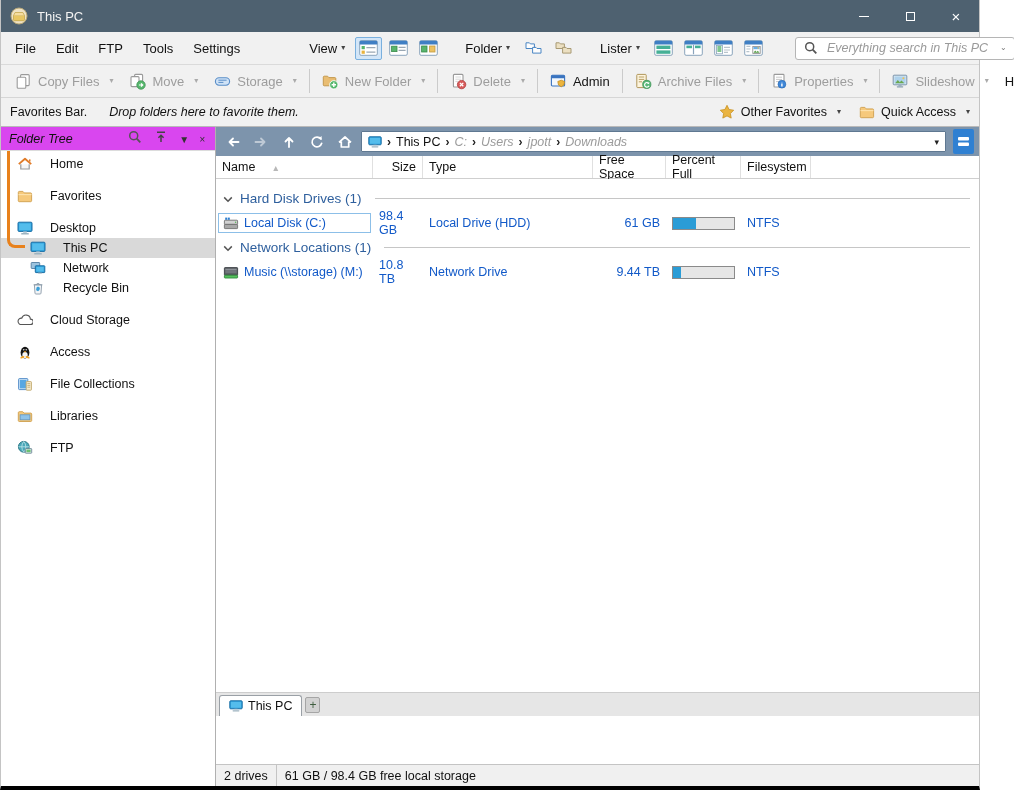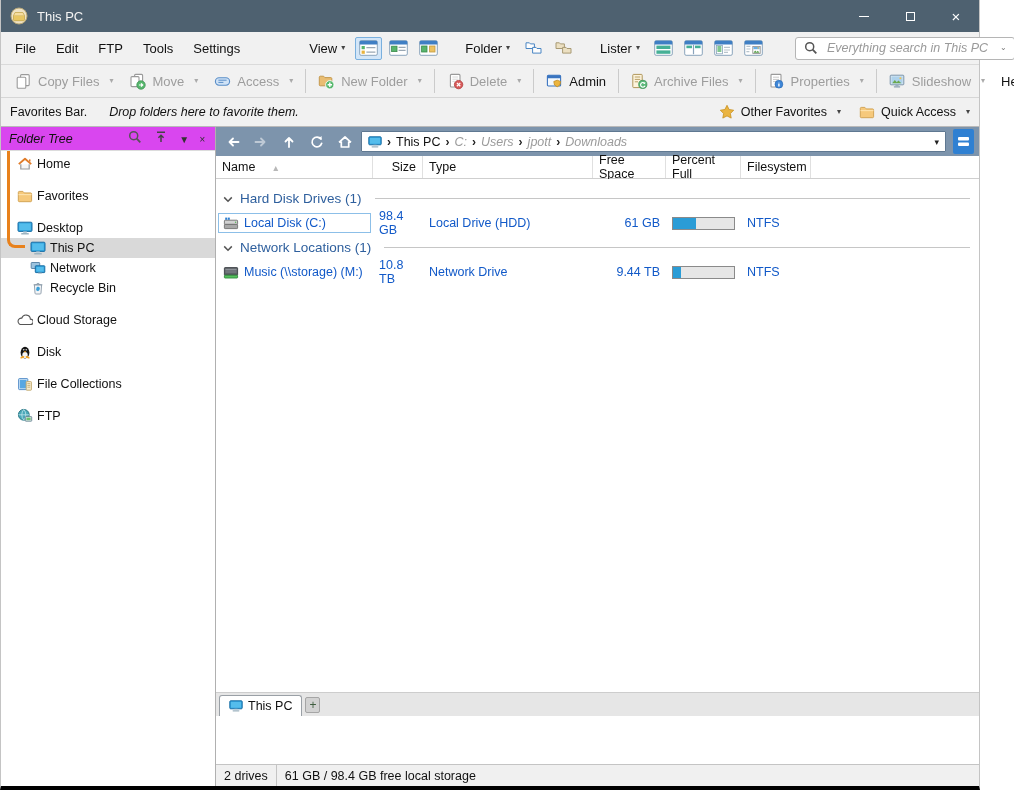--- a/index.html
+++ b/index.html
@@ -47,21 +47,21 @@
   .fav-hint{font-style:italic;}
   #fav-items{margin-left:auto;display:flex;gap:18px;}
   .fav-item{display:flex;align-items:center;gap:6px;}
   
   .main{flex:1;display:flex;min-height:0;}
   .treepanel{width:215px;flex:none;display:flex;flex-direction:column;border-right:1px solid #b0b0b0;background:#fff;}
   .tree-header{height:24px;background:#d946ef;border-bottom:1px solid #dcdcdc;display:flex;align-items:center;padding:0 8px;flex:none;font-style:italic;}
   #tree-tools{margin-left:auto;display:flex;gap:10px;align-items:center;padding-right:2px;}
   .ttool .glyph{font-size:10px;color:#333;}
   .tree-list{flex:1;position:relative;padding-top:3px;overflow:hidden;}
-  .tree-item{height:20px;display:flex;align-items:center;gap:4px;padding-left:16px;position:relative;z-index:1;}
+  .tree-item{height:20px;display:flex;align-items:center;gap:17px;padding-left:16px;position:relative;z-index:1;}
   .tree-item.indent1{padding-left:29px;}
   .tree-item.spaced{margin-top:12px;}
   .tree-item.selected{background:#d9d9d9;}
   .path-line{position:absolute;left:6px;top:0;width:18px;height:97px;border-left:3px solid #e8811c;border-bottom:3px solid #e8811c;border-bottom-left-radius:8px;z-index:2;pointer-events:none;}
   
   .rightpanel{flex:1;display:flex;flex-direction:column;min-width:0;}
   .navbar{height:29px;background:#7d94ac;display:flex;align-items:center;flex:none;padding:0 5px;gap:4px;}
   .navbtn{width:24px;height:24px;display:flex;align-items:center;justify-content:center;}
   .navbtn.dis{opacity:.5;}
   .breadcrumb{flex:1;height:21px;background:#fff;border:1px solid #5f7891;border-radius:1px;display:flex;align-items:center;padding:0 6px;gap:5px;min-width:0;}
@@ -282,21 +282,21 @@
           <span class="tlabel">Move</span>
           <span class="dd">▾</span>
         </div>
         <div class="tbtn dis">
           <span class="icon">
             <svg width="17" height="17" viewBox="0 0 17 17">
               <rect x="1.4" y="4.8" width="14.2" height="7.4" rx="3.6" fill="#cfe2f6" stroke="#5a8ec8" stroke-width="1.1"></rect>
               <path d="M4.4 7.2h8.2M4.4 9.4h5" stroke="#5a8ec8" stroke-width="1"></path>
             </svg>
           </span>
-          <span class="tlabel">Access</span>
+          <span class="tlabel">Storage</span>
           <span class="dd">▾</span>
         </div>
         <div class="tsep"></div>
         <div class="tbtn dis">
           <span class="icon">
             <svg width="17" height="17" viewBox="0 0 17 17">
               <path d="M1.3 4.1c0-.5.4-.9.9-.9h3.4l1.3 1.4h6c.5 0 .9.4.9.9v6.4c0 .5-.4.9-.9.9H2.2c-.5 0-.9-.4-.9-.9z" fill="#e9bd72" stroke="#c09346" stroke-width="0.9"></path>
               <circle cx="11.8" cy="11.8" r="4.2" fill="#57b86e" stroke="#fff" stroke-width="0.9"></circle>
               <path d="M11.8 9.6v4.4M9.6 11.8h4.4" stroke="#fff" stroke-width="1.4"></path>
             </svg>
@@ -503,32 +503,41 @@
                 <ellipse cx="8" cy="8.6" rx="4.4" ry="5.8" fill="#141414"></ellipse>
                 <ellipse cx="8" cy="11" rx="2.7" ry="3.1" fill="#f4f4f4"></ellipse>
                 <circle cx="6.7" cy="5.8" r="0.8" fill="#fff"></circle>
                 <circle cx="9.3" cy="5.8" r="0.8" fill="#fff"></circle>
                 <circle cx="6.8" cy="5.9" r="0.35"></circle>
                 <circle cx="9.2" cy="5.9" r="0.35"></circle>
                 <path d="M6.7 7.3h2.6L8 8.7z" fill="#f6a21d"></path>
                 <path d="M4.2 13.7l2.3-.8M11.8 13.7l-2.3-.8" stroke="#f6a21d" stroke-width="1.7" stroke-linecap="round"></path>
               </svg>
             </span>
-            <span class="tree-label">Disk</span>
+            <span class="tree-label">Access</span>
           </div>
           <div class="tree-item indent0 spaced">
             <span class="icon">
               <svg width="16" height="16" viewBox="0 0 16 16">
                 <rect x="1.6" y="2.6" width="9.2" height="11" rx="0.8" fill="#cfe6f8" stroke="#4a86c4" stroke-width="0.9"></rect>
                 <rect x="2.9" y="3.9" width="6.6" height="8.4" fill="#58a7e2"></rect>
                 <rect x="9.2" y="5.6" width="5.2" height="8.6" rx="0.6" fill="#f7ecd0" stroke="#bfa669" stroke-width="0.9"></rect>
                 <path d="M10.4 7.6h2.8M10.4 9.4h2.8M10.4 11.2h2.8" stroke="#bfa669" stroke-width="0.8"></path>
               </svg>
             </span>
             <span class="tree-label">File Collections</span>
+          </div>
+          <div class="tree-item indent0 spaced">
+            <span class="icon">
+              <svg width="16" height="16" viewBox="0 0 16 16">
+                <path d="M1.3 4.6c0-.5.4-.9.9-.9h3.5l1.3 1.4h6.8c.5 0 .9.4.9.9v6.6c0 .5-.4.9-.9.9H2.2c-.5 0-.9-.4-.9-.9z" fill="#f6c97b" stroke="#cf9f4e" stroke-width="0.9"></path>
+                <rect x="3.1" y="6.8" width="9.8" height="5" fill="#8fc3ea" stroke="#5f94c0" stroke-width="0.8"></rect>
+              </svg>
+            </span>
+            <span class="tree-label">Libraries</span>
           </div>
           <div class="tree-item indent0 spaced">
             <span class="icon">
               <svg width="16" height="16" viewBox="0 0 16 16">
                 <circle cx="6.8" cy="6.8" r="5.4" fill="#4aa8b8" stroke="#2e7a88"></circle>
                 <path d="M1.4 6.8h10.8M6.8 1.4a8.3 8.3 0 0 1 0 10.8M6.8 1.4a8.3 8.3 0 0 0 0 10.8" fill="none" stroke="#c2e6ec" stroke-width="0.8"></path>
                 <rect x="8.3" y="8.6" width="6.4" height="4.6" rx="0.5" fill="#e6edf2" stroke="#5a7a88" stroke-width="0.8"></rect>
                 <rect x="9.4" y="9.6" width="4.2" height="2.6" fill="#6bc06f"></rect>
               </svg>
             </span>

